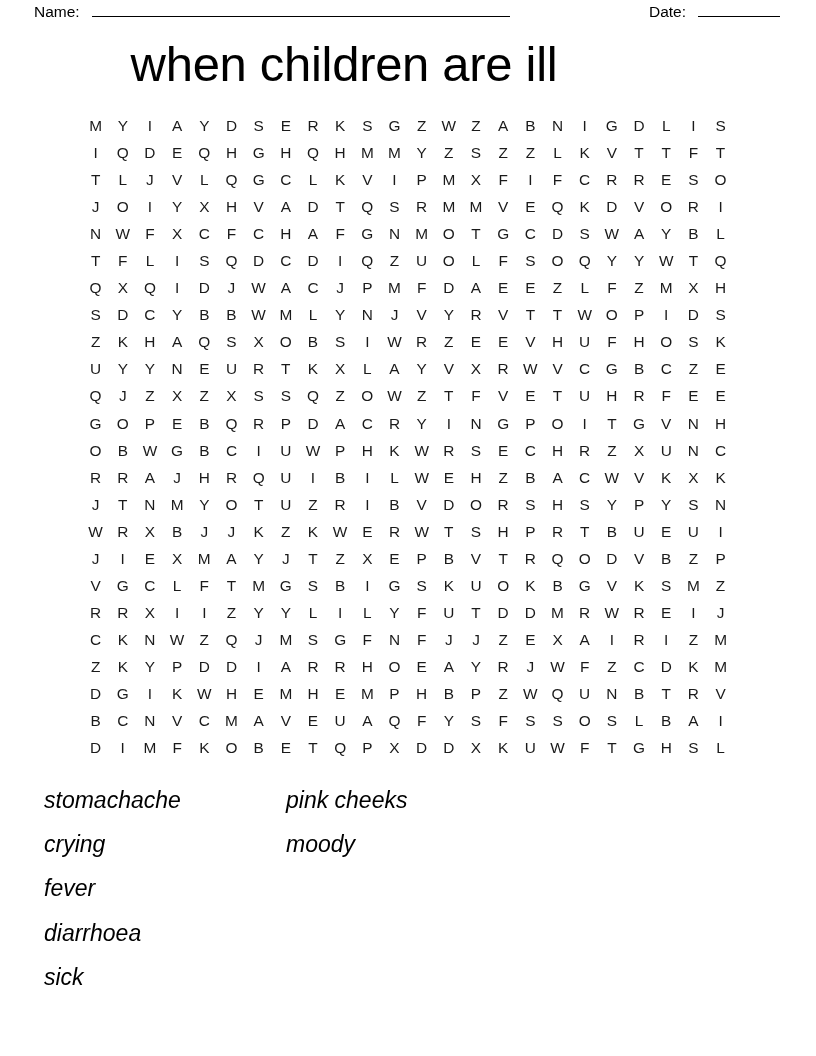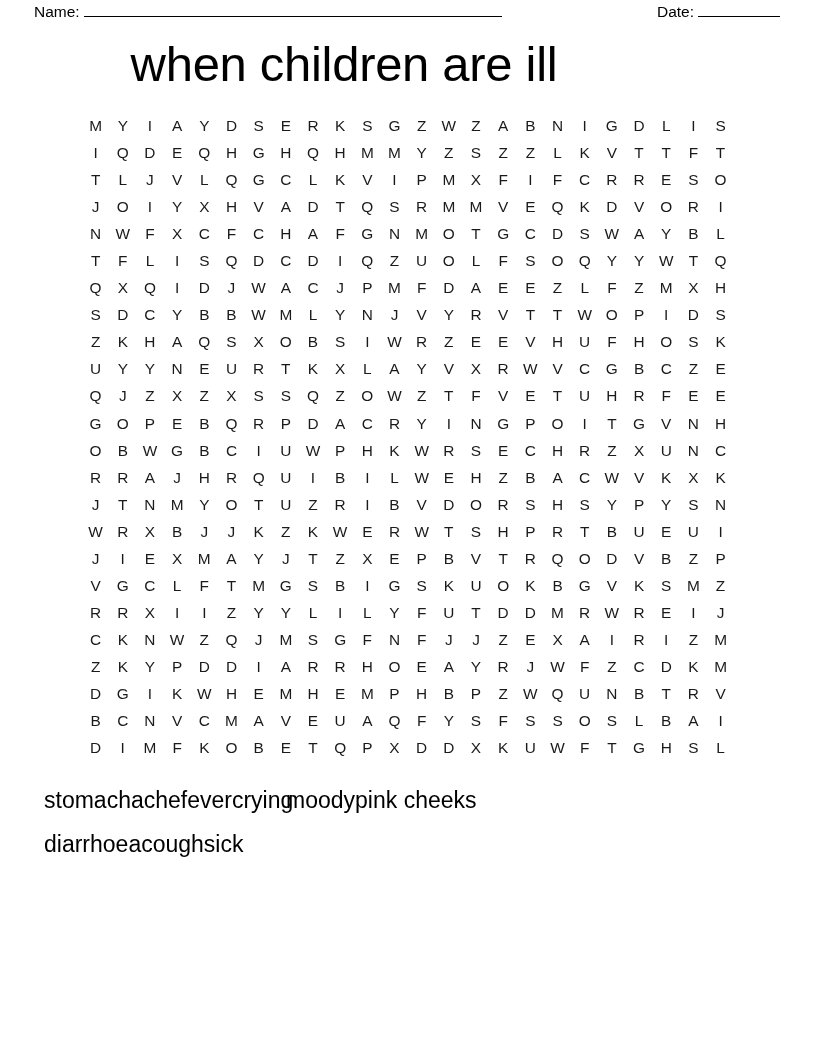--- a/index.html
+++ b/index.html
@@ -26,20 +26,21 @@
     display: flex;
     align-items: baseline;
     padding: 0 36px 0 34px;
     box-sizing: border-box;
     font-size: 15.5px;
   }
   .field {
     display: flex;
     align-items: baseline;
     white-space: nowrap;
+    gap: 8px;
   }
   .field-label { font-size: 15.5px; }
   .rule {
     display: inline-block;
     border-bottom: 1.3px solid #000;
     height: 13px;
     margin-left: 4px;
   }
   .rule-name { width: 418px; }
   .rule-date { width: 82px; }
@@ -86,21 +87,22 @@
     position: absolute;
     top: 778px;
     left: 44px;
     width: 700px;
     display: flex;
     flex-wrap: wrap;
   }
   .word-col {
     width: 242px;
     display: flex;
-    flex-direction: row;
+    flex-direction: column;
+    font-style: italic;
   }
   .word {
     font-size: 23px;
     line-height: 44.2px;
     font-weight: 400;
     white-space: nowrap;
   }
 </style>
 </head>
 <body>
@@ -742,25 +744,24 @@
       <span class="cell">G</span>
       <span class="cell">H</span>
       <span class="cell">S</span>
       <span class="cell">L</span>
     </div>
   </div>
 
 <div class="wordlist">
     <div class="word-col">
       <div class="word">stomachache</div>
+      <div class="word">crying</div>
       <div class="word">fever</div>
-      <div class="word">crying</div>
     </div>
     <div class="word-col">
+      <div class="word">pink cheeks</div>
       <div class="word">moody</div>
-      <div class="word">pink cheeks</div>
     </div>
     <div class="word-col">
       <div class="word">diarrhoea</div>
-      <div class="word">cough</div>
       <div class="word">sick</div>
     </div>
   </div>
 
 </body></html>

